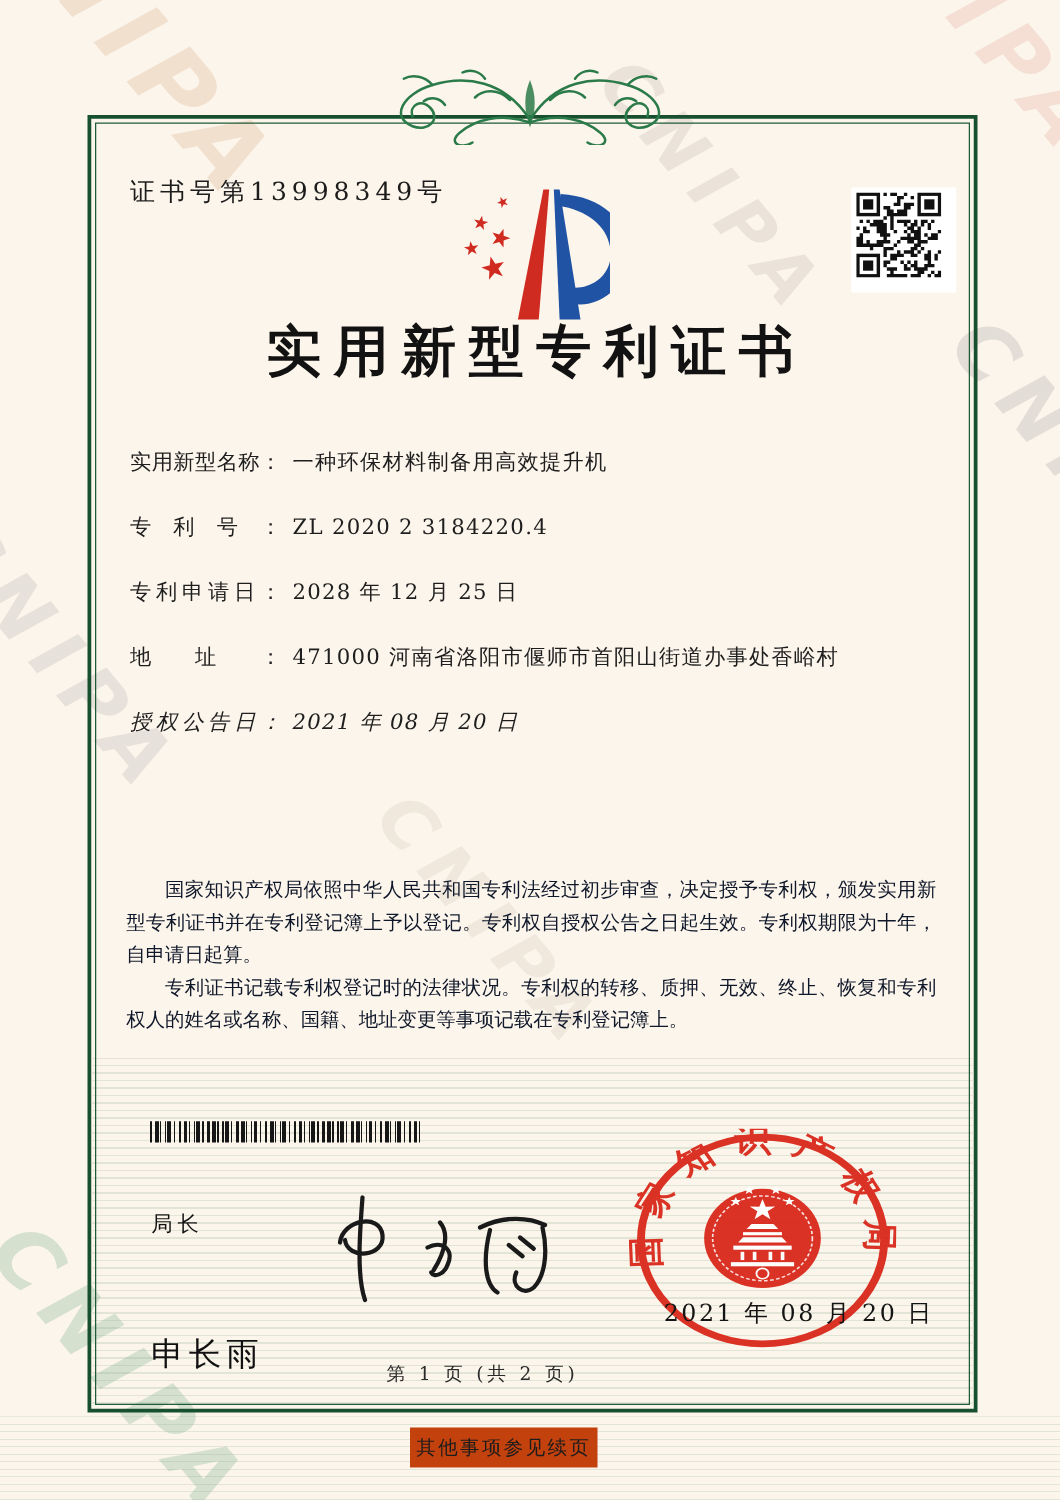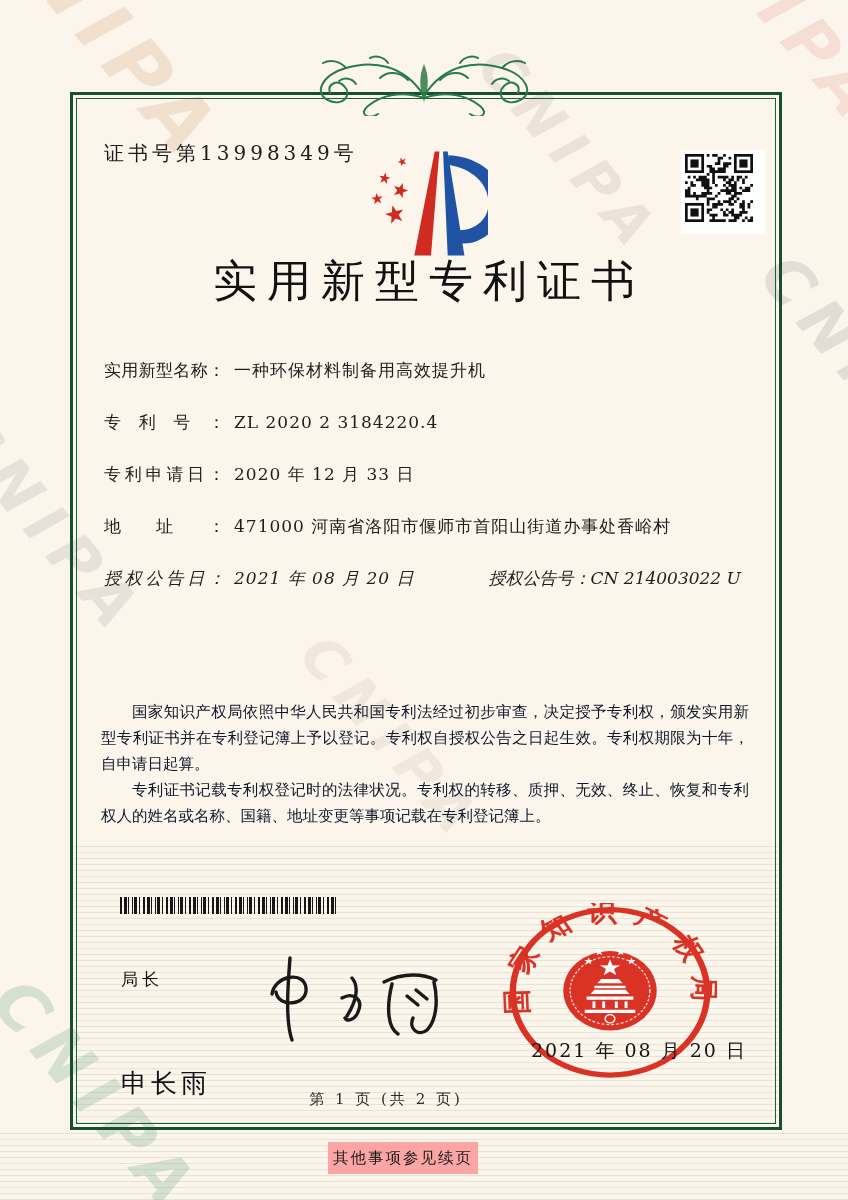--- a/index.html
+++ b/index.html
@@ -34,21 +34,21 @@
     border:3px solid #17502e;}
   .frame-inner{position:absolute;inset:3px;border:1px solid #1d5c36;}
   .ornament{position:absolute;left:286px;top:54px;width:276px;height:62px;}
   
   .cert-no{position:absolute;left:104px;top:140px;font-size:20px;letter-spacing:4px;color:#1c1c1c;}
   .logo{position:absolute;left:348px;top:146px;width:140px;height:116px;}
   .qr{position:absolute;left:681px;top:150px;width:76px;height:76px;background:#fff;padding:4px;}
   .qr svg{display:block;width:68px;height:68px;}
   .title{
     position:absolute;left:0;right:0;top:252px;text-align:center;
-    font-size:44px;font-weight:400;letter-spacing:10px;color:#121212;text-indent:10px;
+    font-size:44px;font-weight:700;letter-spacing:10px;color:#121212;text-indent:10px;
   }
   
   .fields{position:absolute;left:104px;top:358px;width:660px;font-size:17px;color:#1e1e1e;}
   .frow{height:52px;line-height:24px;white-space:nowrap;}
   .flabel{
     display:inline-block;width:121px;vertical-align:top;
     text-align:justify;text-align-last:justify;-moz-text-align-last:justify;
   }
   .fvalue{margin-left:9px;letter-spacing:1px;margin-top:35px;}
   .grow{display:flex;height:52px;line-height:24px;font-style:italic;}
@@ -70,21 +70,21 @@
   .director-title{position:absolute;left:121px;top:968px;font-size:17px;letter-spacing:4px;color:#111;}
   .director-name{position:absolute;left:121px;top:1066px;font-size:26px;letter-spacing:4px;color:#111;}
   .signature{position:absolute;left:252px;top:944px;width:200px;height:100px;}
   
   .seal{position:absolute;left:503px;top:903px;width:214px;height:182px;opacity:.95;}
   .seal-date{position:absolute;left:531px;top:1038px;font-size:19px;color:#141414;letter-spacing:2px;white-space:nowrap;}
   
   .page-info{position:absolute;left:70px;width:632px;top:1090px;text-align:center;
     font-size:15px;letter-spacing:3px;color:#2a2a2a;}
   .note{position:absolute;left:328px;top:1142px;width:150px;height:32px;
-    background:#fca5a5;display:flex;align-items:center;justify-content:center;
+    background:#c2410c;display:flex;align-items:center;justify-content:center;
     font-size:15.5px;letter-spacing:2px;color:#1c1c1c;}
 </style>
 </head>
 <body>
 
 <div class="page">
 
   <div class="wm wm-tl">CNIPA</div>
   <div class="wm wm-tr">CNIPA</div>
   <div class="wm wm-inner-top">CNIPA</div>
@@ -161,31 +161,28 @@
   <div class="title">实用新型专利证书</div>
 
   <div class="fields">
     <div class="frow">
       <span class="flabel">实用新型名称：</span><span class="fvalue">一种环保材料制备用高效提升机</span>
     </div>
     <div class="frow">
       <span class="flabel">专利号：</span><span class="fvalue">ZL 2020 2 3184220.4</span>
     </div>
     <div class="frow">
-      <span class="flabel">专利申请日：</span><span class="fvalue">2020 年 12 月 33 日</span>
+      <span class="flabel">专利申请日：</span><span class="fvalue">2028 年 12 月 25 日</span>
     </div>
     <div class="frow">
       <span class="flabel">地址：</span><span class="fvalue">471000 河南省洛阳市偃师市首阳山街道办事处香峪村</span>
     </div>
     <div class="grow">
       <span>
         <span class="flabel">授权公告日：</span><span class="fvalue">2021 年 08 月 20 日</span>
-      </span>
-      <span class="gpair2">
-        <span>授权公告号：</span><span>CN 214003022 U</span>
       </span>
     </div>
   </div>
 
   <div class="paras">
     <p>国家知识产权局依照中华人民共和国专利法经过初步审查，决定授予专利权，颁发实用新型专利证书并在专利登记簿上予以登记。专利权自授权公告之日起生效。专利权期限为十年，自申请日起算。</p>
     <p>专利证书记载专利权登记时的法律状况。专利权的转移、质押、无效、终止、恢复和专利权人的姓名或名称、国籍、地址变更等事项记载在专利登记簿上。</p>
   </div>
 
   <div class="barcode"></div>

